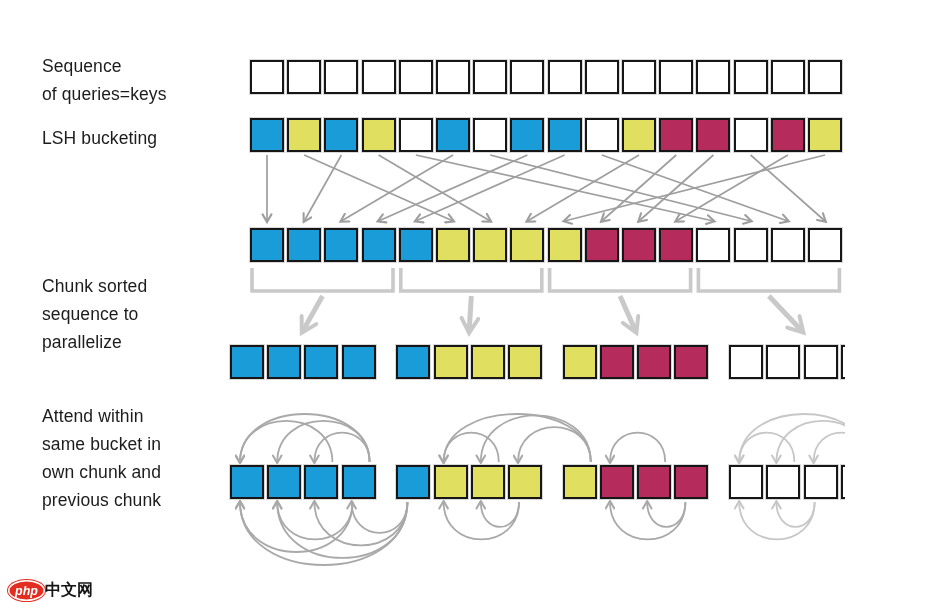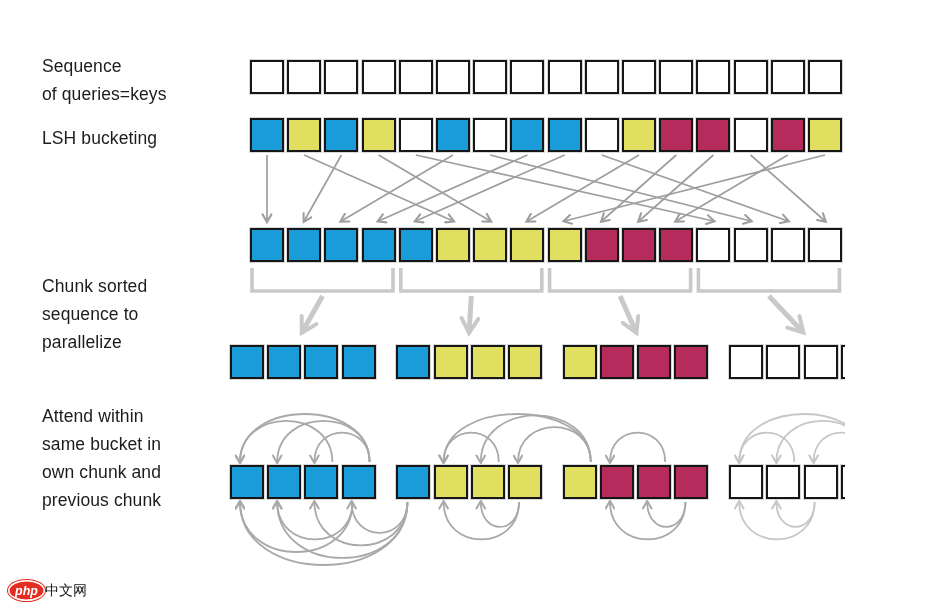--- a/index.html
+++ b/index.html
@@ -8,21 +8,21 @@
   .label{position:absolute;left:42px;font-size:17.5px;line-height:28px;color:#1c1c1c;
          white-space:pre-line;letter-spacing:.1px;}
   .sq{position:absolute;width:34px;height:34px;box-sizing:border-box;
       border:2.5px solid #161616;box-shadow:0 0 0 1px #d9d9d9;}
   #overlay{position:absolute;left:0;top:0;pointer-events:none;}
   .watermark{position:absolute;left:8px;top:580px;display:flex;align-items:center;}
   .wm-logo{display:inline-flex;align-items:center;justify-content:center;
            width:37px;height:21px;background:#e22d20;color:#fff;border-radius:50%;
            font-style:italic;font-weight:bold;font-size:12.5px;
            box-shadow:inset 0 0 0 1.5px #fff,0 0 0 1px #e22d20;}
-  .wm-text{color:#141414;font-weight:normal;font-size:14px;}
+  .wm-text{color:#141414;font-weight:bold;font-size:16px;}
 </style>
 </head>
 <body>
 
 <div class="canvas">
   <div class="label" style="top:52px">Sequence
 of queries=keys</div>
   <div class="label" style="top:124px">LSH bucketing</div>
   <div class="label" style="top:402px">Attend within
 same bucket in

